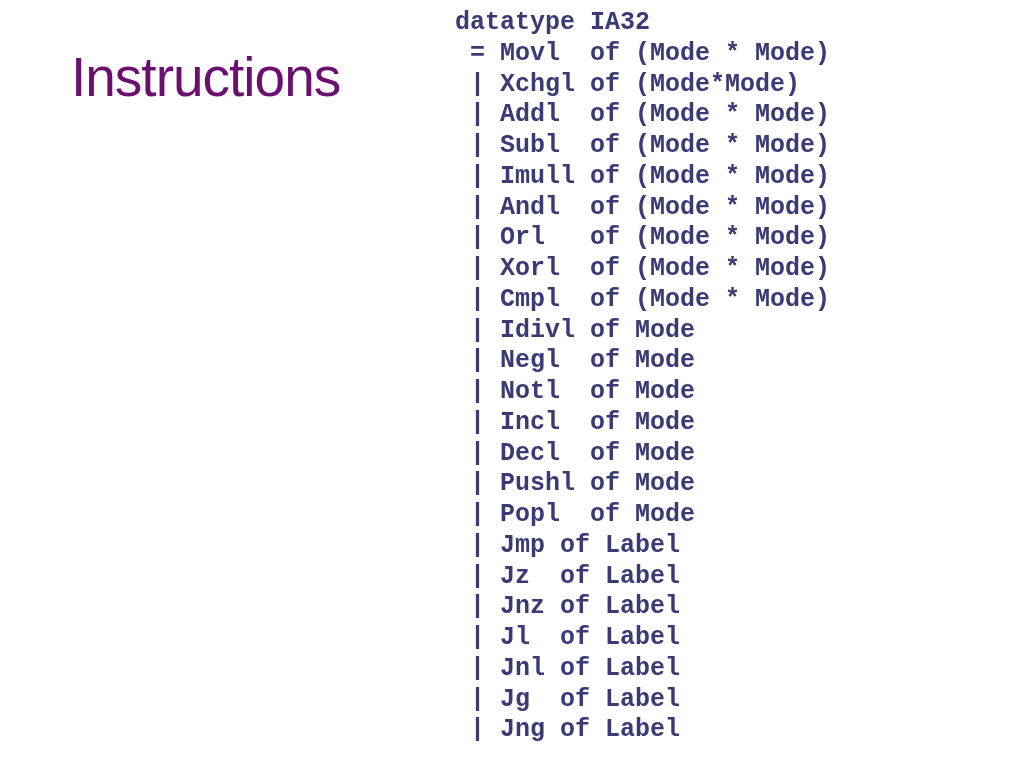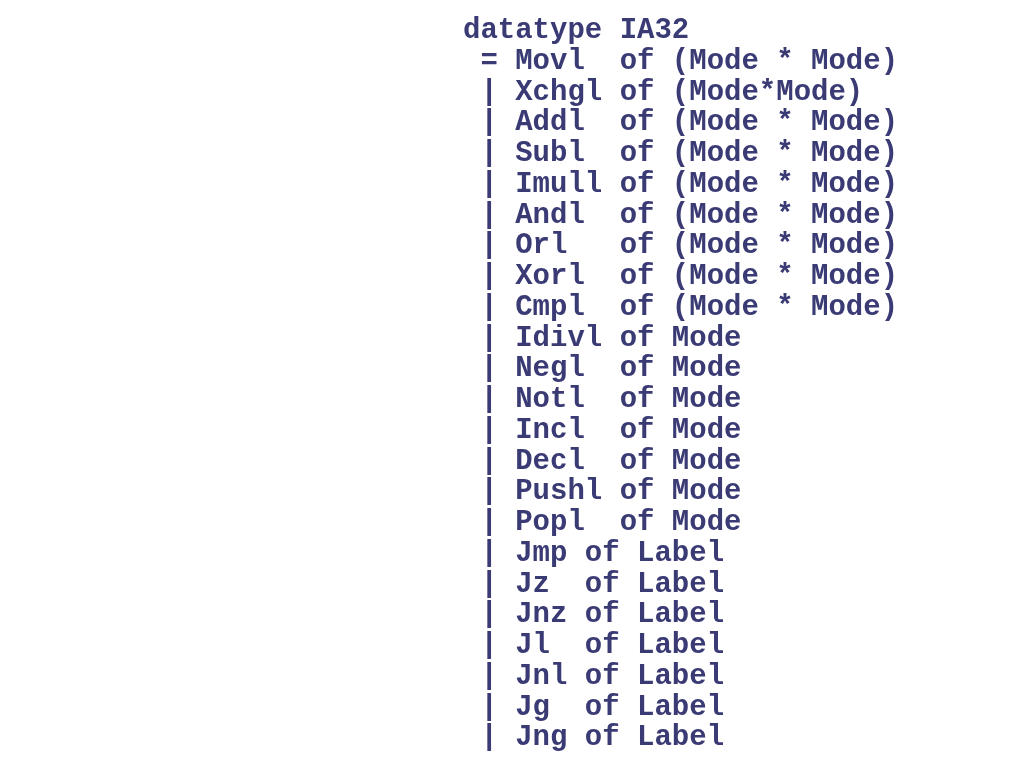--- a/index.html
+++ b/index.html
@@ -25,30 +25,31 @@
     font-weight: normal;
     letter-spacing: -1px;
     line-height: 55px;
     color: var(--title-color, #6A0F6F);
     white-space: nowrap;
   }
   .code {
     position: absolute;
     left: 455px;
     top: 8px;
-    margin: 8px;
+    margin: 0;
     font-family: "Liberation Mono", "DejaVu Sans Mono", monospace;
-    font-size: 29px;
+    font-size: 25px;
     font-weight: bold;
     line-height: 30.75px;
     color: var(--code-color, #3A3A75);
   }
   .code div {
     white-space: pre;
     height: 30.75px;
   }
 </style>
 </head>
 <body>
 
 <div class="slide" style="--bg: #ffffff; --title-color: #6A0F6F; --code-color: #3A3A75;">
+  <h1 class="title">Instructions</h1>
   <pre class="code"><div>datatype IA32</div><div> = Movl  of (Mode * Mode)</div><div> | Xchgl of (Mode*Mode)</div><div> | Addl  of (Mode * Mode)</div><div> | Subl  of (Mode * Mode)</div><div> | Imull of (Mode * Mode)</div><div> | Andl  of (Mode * Mode)</div><div> | Orl   of (Mode * Mode)</div><div> | Xorl  of (Mode * Mode)</div><div> | Cmpl  of (Mode * Mode)</div><div> | Idivl of Mode</div><div> | Negl  of Mode</div><div> | Notl  of Mode</div><div> | Incl  of Mode</div><div> | Decl  of Mode</div><div> | Pushl of Mode</div><div> | Popl  of Mode</div><div> | Jmp of Label</div><div> | Jz  of Label</div><div> | Jnz of Label</div><div> | Jl  of Label</div><div> | Jnl of Label</div><div> | Jg  of Label</div><div> | Jng of Label</div></pre>
 </div>
 
 </body></html>

